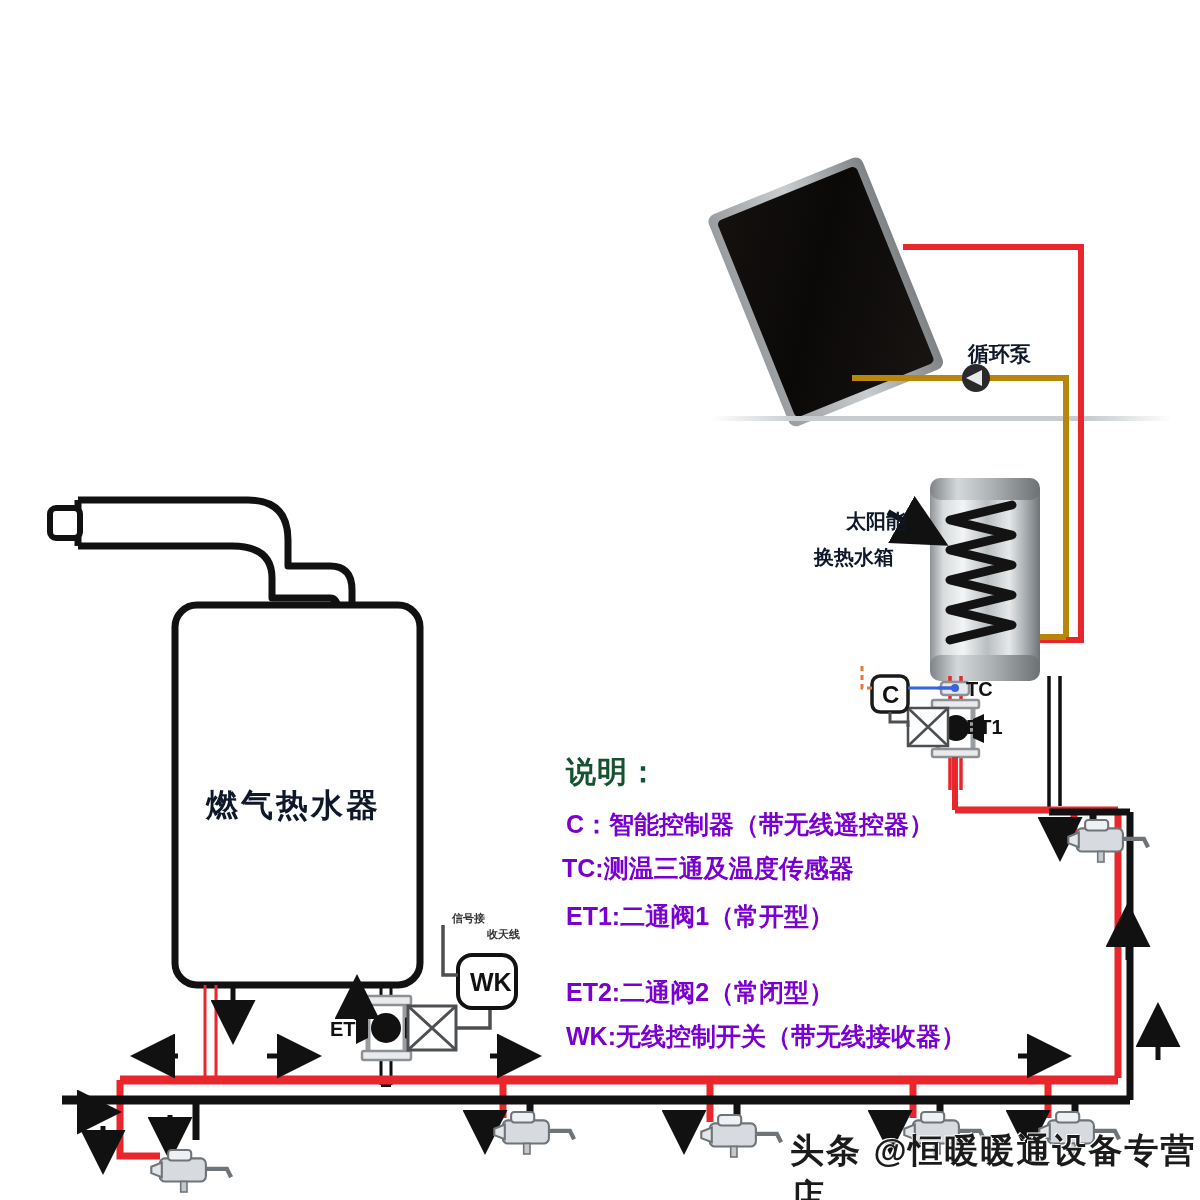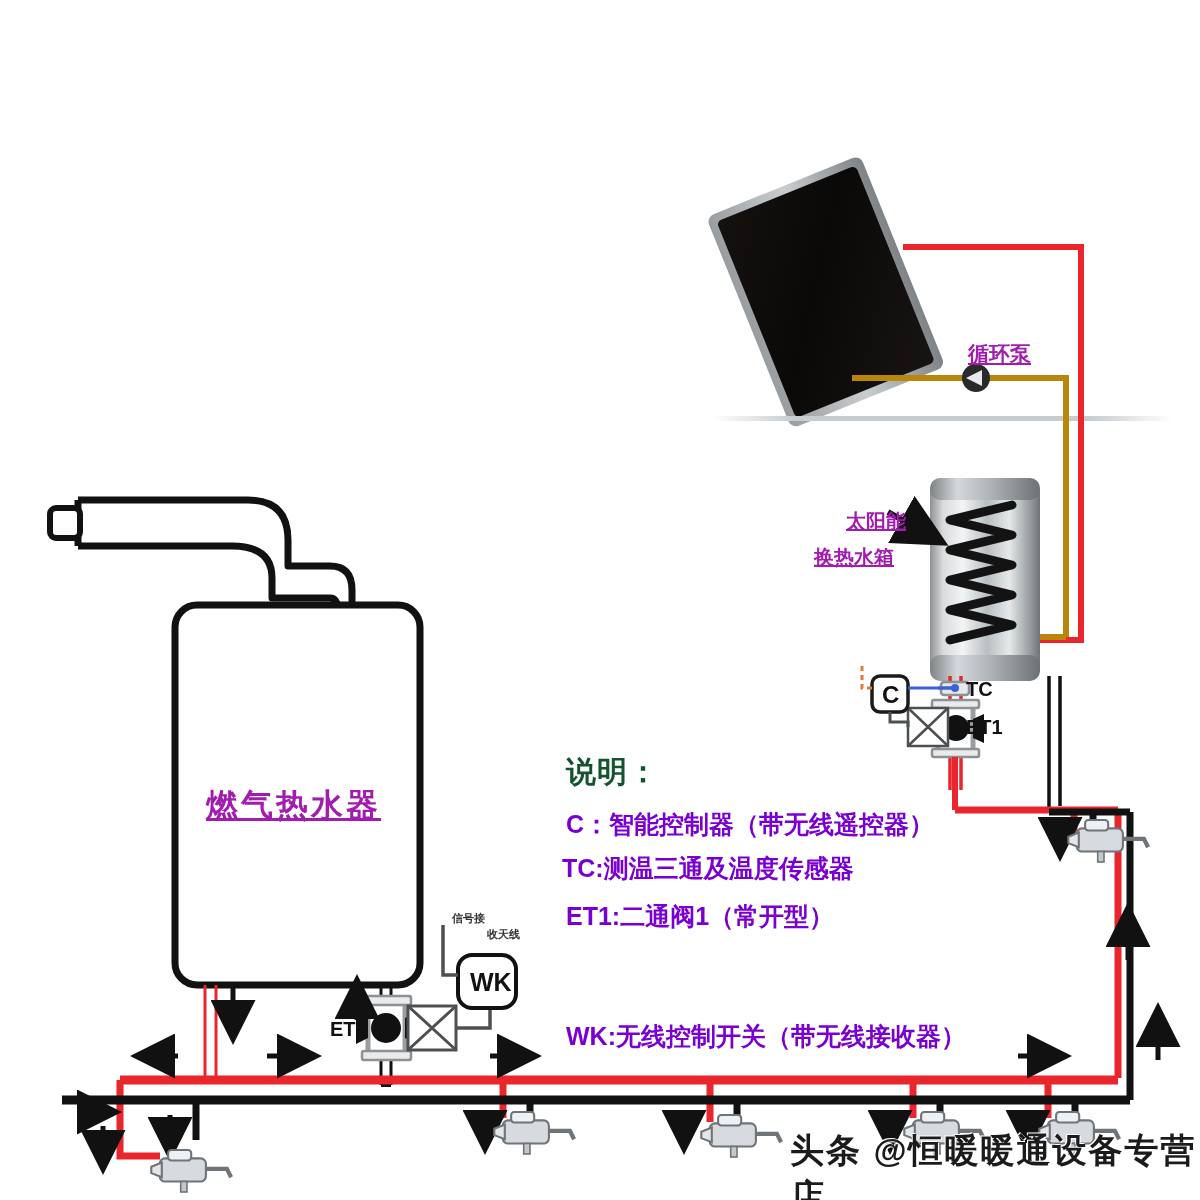--- a/index.html
+++ b/index.html
@@ -2,21 +2,21 @@
 <html><head>
 <meta charset="utf-8">
 <style>
   html,body{margin:0;padding:0;background:#ffffff;}
   body{width:1200px;height:1200px;overflow:hidden;font-family:"Liberation Sans","DejaVu Sans",sans-serif;}
   #stage{position:relative;width:1200px;height:1200px;background:#fff;}
   svg#diagram{position:absolute;left:0;top:0;width:1200px;height:1200px;}
   .lbl{position:absolute;white-space:pre;}
   .legend-title{font-size:30px;font-weight:700;color:#14532d;letter-spacing:1px;}
   .legend-line{font-size:25px;font-weight:700;color:#7a00d2;letter-spacing:0px;text-align:center;}
-  .cn-dark{color:#a21caf;font-weight:700;text-decoration:underline;}
+  .cn-dark{color:#0f172a;font-weight:700;}
   .tank-label{font-size:20px;line-height:34px;text-align:right;}
   .pump-label{font-size:21px;}
   .heater-label{font-size:32px;letter-spacing:3px;}
   .valve-tag{font-size:20px;font-weight:700;color:#111;}
   .tiny{font-size:11px;line-height:13px;color:#333;font-weight:700;}
   .wm{position:absolute;font-size:34px;font-weight:700;color:#1b1b1b;letter-spacing:2px;
       text-shadow:1px 1px 0 #fff,-1px -1px 0 #fff;}
 </style>
 </head>
 <body>
@@ -280,17 +280,18 @@
   <div class="lbl valve-tag" style="left:470px;top:968px;font-size:25px;">WK</div>
   <div class="lbl valve-tag" style="left:882px;top:681px;font-size:24px;">C</div>
 
   <div class="lbl tiny" style="left:452px;top:912px;">信号接</div>
   <div class="lbl tiny" style="left:452px;top:928px;padding-left:35px;">收天线</div>
 
   <div class="lbl legend-title" style="left:566px;top:752px;">说明：</div>
   <div class="lbl legend-line" style="left:566px;top:808px;">C：智能控制器（带无线遥控器）</div>
   <div class="lbl legend-line" style="left:562px;top:852px;">TC:测温三通及温度传感器</div>
   <div class="lbl legend-line" style="left:566px;top:900px;">ET1:二通阀1（常开型）</div>
+  <div class="lbl legend-line" style="left:566px;top:976px;">ET2:二通阀2（常闭型）</div>
   <div class="lbl legend-line" style="left:566px;top:1020px;">WK:无线控制开关（带无线接收器）</div>
 
   <div class="wm" style="left:790px;top:1128px;">头条 @恒暖暖通设备专营店</div>
 
 </div>
 
 </body></html>

